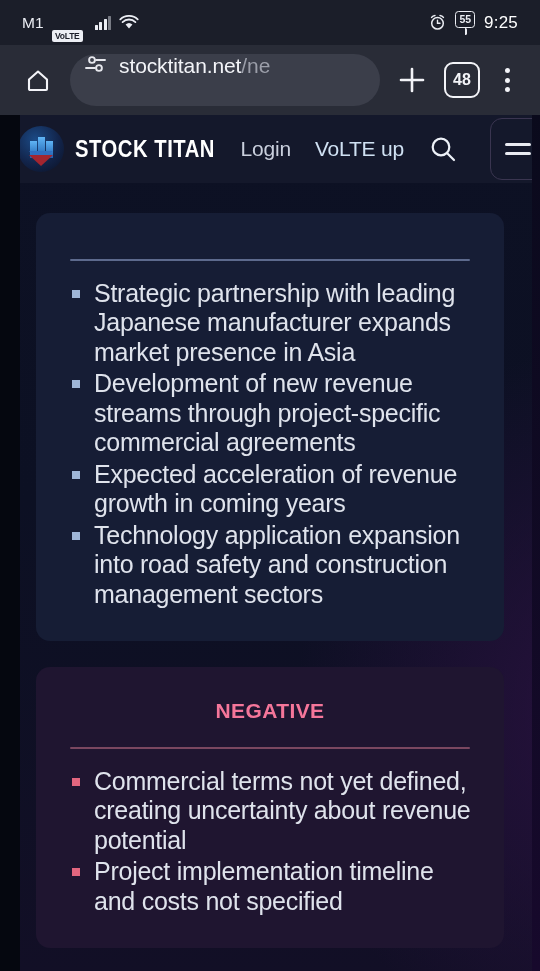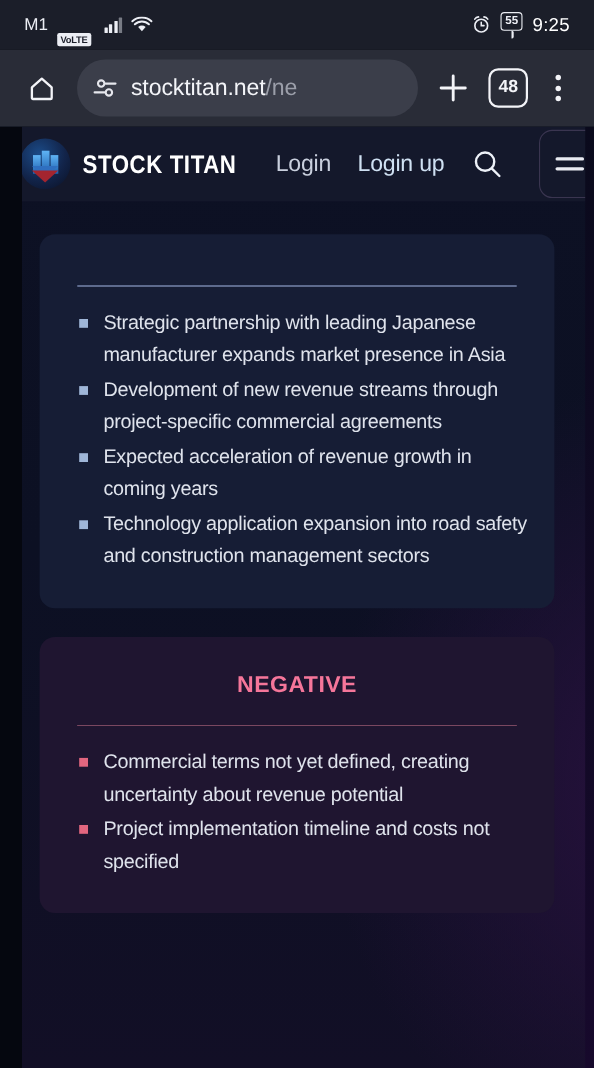--- a/index.html
+++ b/index.html
@@ -36,21 +36,21 @@
   .clock{ font-size:17px; color:#fff; letter-spacing:.2px; }
 
   
   .chrome{
     height:70px; background:#292c37; display:flex; align-items:center;
     padding:0 16px; gap:10px; position:relative; z-index:5;
   }
   .home-btn{ width:44px;height:44px;display:flex;align-items:center;justify-content:center;flex:0 0 auto;}
   .omnibox{
     flex:1 1 auto; height:52px; background:#3b3e4a; border-radius:26px;
-    display:flex; align-items:center; padding:0 14px; gap:11px; overflow:hidden; min-width:0;
+    display:flex; padding:0 14px; gap:11px; overflow:hidden; min-width:0;
   }
   .omni-url{
     font-size:21px; color:#f3f4f8; white-space:nowrap; overflow:hidden;
     letter-spacing:-.1px;
   }
   .omni-url .dim{ color:#9b9ea9; }
   .plus-btn{ width:44px;height:44px;display:flex;align-items:center;justify-content:center;flex:0 0 auto;}
   .tabs-btn{
     width:36px;height:36px;border:2.6px solid #f3f4f8;border-radius:9px;
     display:flex;align-items:center;justify-content:center;flex:0 0 auto;
@@ -121,21 +121,21 @@
   }
   .card.positive .card-title{ color:#bcd8f5; }
   .card.negative .card-title{ color:#f5769a; }
   .divider{ height:1.5px; margin:22px 34px 0; border-radius:1px; }
   .card.positive .divider{ background:#5d6a8d; }
   .card.negative .divider{ background:#7a4760; }
 
   ul.bullets{ list-style:none; margin:18px 24px 0 36px; }
   ul.bullets li{
     position:relative; padding-left:22px; margin-bottom:2px;
-    font-size:18px; line-height:29.5px; color:#dfe3ec; letter-spacing:-.25px;
+    font-size:25px; line-height:29.5px; color:#dfe3ec; letter-spacing:-.25px;
   }
   ul.bullets li::before{
     content:""; position:absolute; left:0; top:11px; width:8px;height:8px;
   }
   .card.positive ul.bullets li::before{ background:#9fb6d8; }
   .card.negative ul.bullets li::before{ background:#e2667f; }
 </style>
 </head>
 <body>
 
@@ -217,21 +217,21 @@
       <div class="logo-circle">
         <span class="bar b1"></span>
           <span class="bar b2"></span>
           <span class="bar b3"></span>
         <span class="chev2"></span>
           <span class="chev"></span>
       </div>
       <div class="brand">STOCK TITAN</div>
       <div class="nav">
         <a class="login" href="#">Login</a>
-        <a class="signup" href="#">Login up</a>
+        <a class="signup" href="#">VoLTE up</a>
         <span class="search-ic">
           <svg width="30" height="30" viewBox="0 0 30 30">
             <circle cx="13" cy="13" r="8.3" stroke="#edf1f8" stroke-width="2.2" fill="none"></circle>
             <line x1="19.2" y1="19.2" x2="26" y2="26" stroke="#edf1f8" stroke-width="2.2" stroke-linecap="round"></line>
           </svg>
         </span>
         <span class="burger">
           <span></span>
             <span></span>
         </span>

